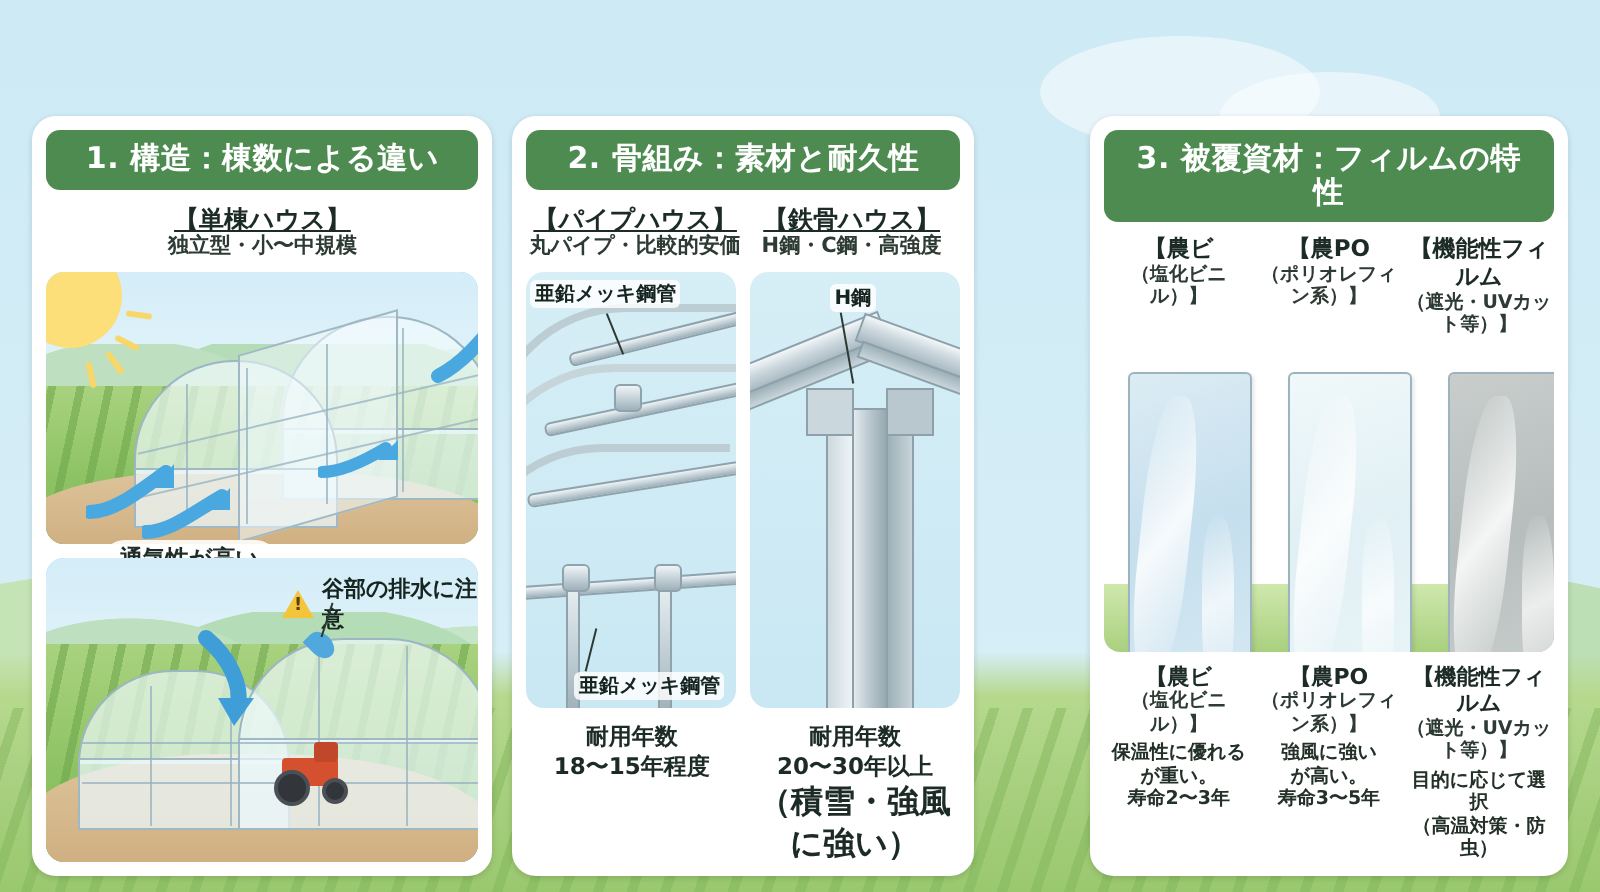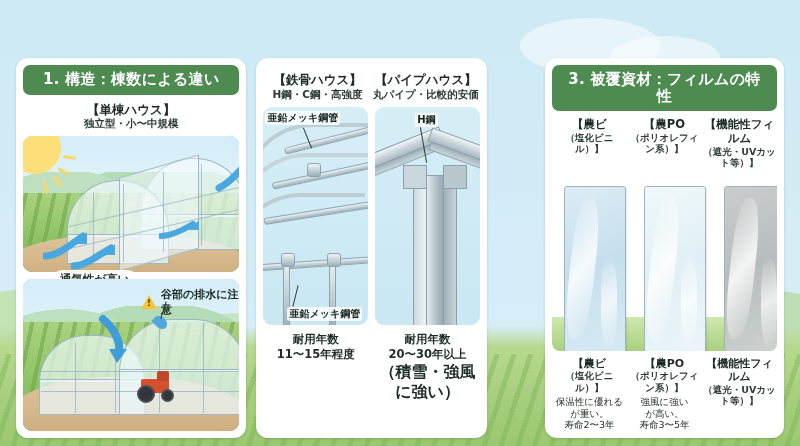--- a/index.html
+++ b/index.html
@@ -117,20 +117,21 @@
   .subhead {
     flex: 1 1 0;
     text-align: center;
     line-height: 1.25;
   }
   .subhead .t1 {
     font-size: 12.5px;
     font-weight: bold;
     color: #1d2b26;
     display: block;
+    text-decoration: underline;
   }
   .subhead .t2 {
     font-size: 10.5px;
     font-weight: bold;
     color: #2d3b34;
     display: block;
   }
 
   
   .illus {
@@ -355,21 +356,21 @@
     margin-top: 6px;
   }
   .tri-foot > div {
     flex: 1 1 0;
     text-align: center;
     line-height: 1.22;
     padding: 0 1px;
   }
   .tri-foot .n1 { font-size: 11px; font-weight: bold; color:#1d2b26; display:block;}
   .tri-foot .n2 { font-size: 9.5px; font-weight: bold; color:#2d3b34; display:block;}
-  .tri-foot .d  { font-size: 9.5px; font-weight: normal; color:#243129; display:block; margin-top:3px;}
+  .tri-foot .d  { font-size: 9.5px; font-weight: bold; color:#243129; display:block; margin-top:3px;}
 </style>
 </head>
 <body>
 
 <div id="page">
 
   <div class="bg-cloud" style="left:520px;top:18px;width:140px;height:56px;"></div>
   <div class="bg-cloud" style="left:610px;top:36px;width:110px;height:44px;"></div>
   <div class="bg-hill l"></div>
   <div class="bg-hill r"></div>
@@ -466,29 +467,30 @@
 
         <div class="tractor-body" style="left:118px;top:100px;width:28px;height:14px;"></div>
         <div class="tractor-body" style="left:134px;top:92px;width:12px;height:10px;background:#c0472a;"></div>
         <div class="wheel" style="left:114px;top:106px;width:14px;height:14px;"></div>
         <div class="wheel" style="left:138px;top:110px;width:9px;height:9px;"></div>
       </div>
 
     </div>
 
     <div class="card c2">
+      <div class="card-header">2. 骨組み：素材と耐久性</div>
 
       <div class="subhead-row">
+        <div class="subhead">
+          <span class="t1">【パイプハウス】</span>
+          <span class="t2">丸パイプ・比較的安価</span>
+        </div>
         <div class="subhead">
           <span class="t1">【鉄骨ハウス】</span>
           <span class="t2">H鋼・C鋼・高強度</span>
-        </div>
-        <div class="subhead">
-          <span class="t1">【パイプハウス】</span>
-          <span class="t2">丸パイプ・比較的安価</span>
         </div>
       </div>
 
       <div class="pair-row">
 
         <div class="pair-col">
           <div class="frame-img">
 
             <div class="pipe" style="left:-20px;top:16px;width:130px;height:120px;border-radius:70px 0 0 0;background:none;border:4px solid #bdcdd4;border-right:none;border-bottom:none;"></div>
             <div class="pipe" style="left:-26px;top:46px;width:130px;height:130px;border-radius:70px 0 0 0;background:none;border:4px solid #c6d5da;border-right:none;border-bottom:none;"></div>
@@ -507,21 +509,21 @@
             <div class="pipe" style="left:64px;top:146px;width:12px;height:12px;border-radius:3px;"></div>
             <div class="pipe" style="left:44px;top:56px;width:12px;height:12px;border-radius:3px;"></div>
 
             <div class="lbl" style="left:2px;top:4px;">亜鉛メッキ鋼管</div>
             <div class="leader" style="left:44px;top:20px;width:1.2px;height:22px;transform:rotate(-22deg);"></div>
             <div class="lbl" style="left:24px;top:200px;">亜鉛メッキ鋼管</div>
             <div class="leader" style="left:32px;top:178px;width:1.2px;height:22px;transform:rotate(14deg);"></div>
           </div>
           <div class="durability">
             <span>耐用年数</span><br>
-            <span>11〜15年程度</span>
+            <span>18〜15年程度</span>
           </div>
         </div>
 
         <div class="pair-col">
           <div class="frame-img">
 
             <div class="hbeam" style="left:-22px;top:36px;width:90px;height:13px;transform:rotate(-22deg);"></div>
             <div class="hbeam" style="left:-22px;top:50px;width:90px;height:7px;transform:rotate(-22deg);background:linear-gradient(180deg,#9eb0b8,#c9d6db);"></div>
 
             <div class="hbeam" style="left:52px;top:36px;width:92px;height:13px;transform:rotate(20deg);"></div>
@@ -591,18 +593,20 @@
         <div>
           <span class="n1">【農PO</span>
           <span class="n2">（ポリオレフィン系）】</span>
           <span class="d" style="white-space:pre-line;">強風に強い
 が高い。
 寿命3〜5年</span>
         </div>
         <div>
           <span class="n1">【機能性フィルム</span>
           <span class="n2">（遮光・UVカット等）】</span>
+          <span class="d" style="white-space:pre-line;">目的に応じて選択
+（高温対策・防虫）</span>
         </div>
       </div>
     </div>
 
   </div>
 </div>
 
 </body></html>

